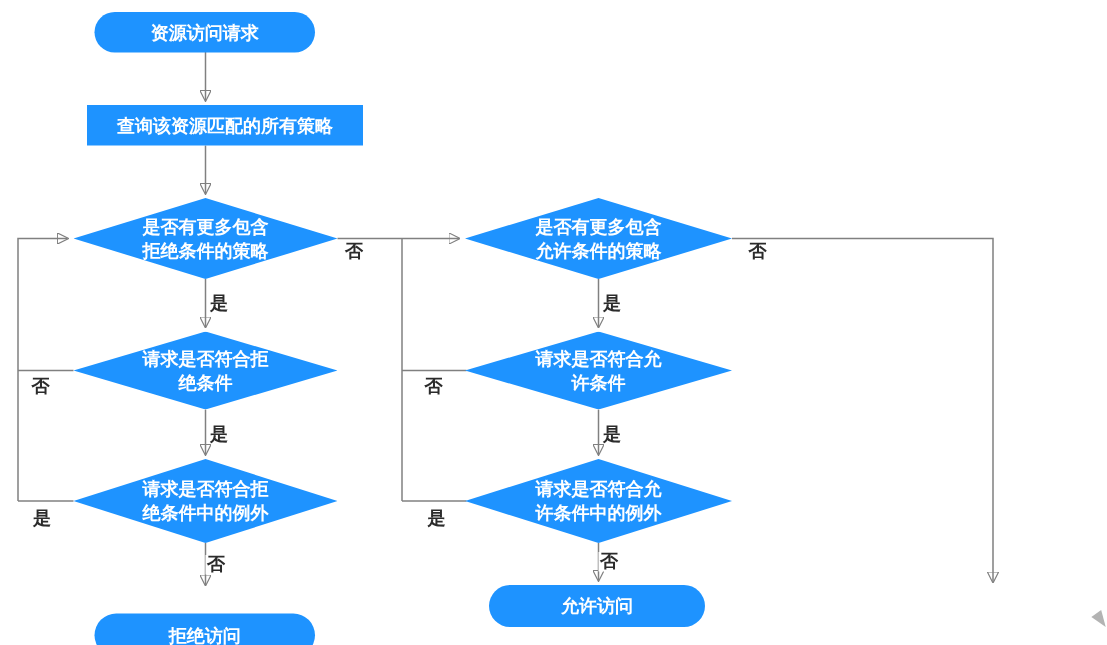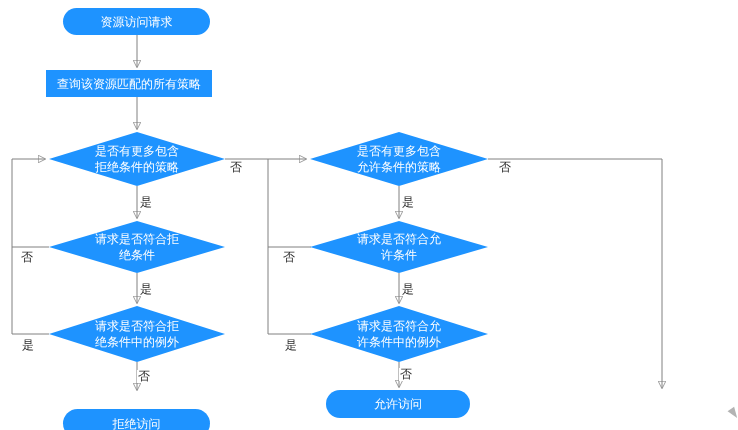--- a/index.html
+++ b/index.html
@@ -8,20 +8,21 @@
     --connector:#808080;
     --arrowhead:#1A1A1A;
     --label-text:#2B2B2B;
     --background:#FFFFFF;
   }
   html,body{margin:0;padding:0;background:#fff;}
   .canvas{
     position:relative;width:738px;height:430px;overflow:hidden;
     background:var(--background);
     font-family:"Liberation Sans","DejaVu Sans",sans-serif;
+    font-weight:bold;
   }
   .edges{position:absolute;left:0;top:0;width:738px;height:430px;}
   .edges path{stroke:var(--connector);stroke-width:1;fill:none;}
   .arrowhead-shape{fill:var(--arrowhead);}
   .node{
     position:absolute;display:flex;align-items:center;justify-content:center;
     background:var(--node-fill);color:var(--node-text);
     font-size:12px;line-height:16px;text-align:center;white-space:pre-line;
   }
   .stadium{border-radius:999px;}
@@ -62,21 +63,21 @@
     <path d="M399 186 L399 218" marker-end="url(#arrow)"></path>
     <path d="M399 273 L399 303" marker-end="url(#arrow)"></path>
     <path d="M399 362 L399 387" marker-end="url(#arrow)"></path>
     <path d="M488 159 L662 159 L662 388" marker-end="url(#arrow)"></path>
   </svg>
 
   <div class="node stadium" style="left:63px;top:8px;width:147px;height:27px">
     <span>资源访问请求</span>
   </div>
 
-  <div class="node" style="left:46px;top:70px;width:166px;height:27px">
+  <div class="node" style="left:58px;top:70px;width:184px;height:27px">
     <span>查询该资源匹配的所有策略</span>
   </div>
 
   <div class="node diamond" style="left:49px;top:132px;width:176px;height:54px">
     <span>是否有更多包含
 拒绝条件的策略</span>
   </div>
 
   <div class="node diamond" style="left:49px;top:221px;width:176px;height:52px">
     <span>请求是否符合拒

